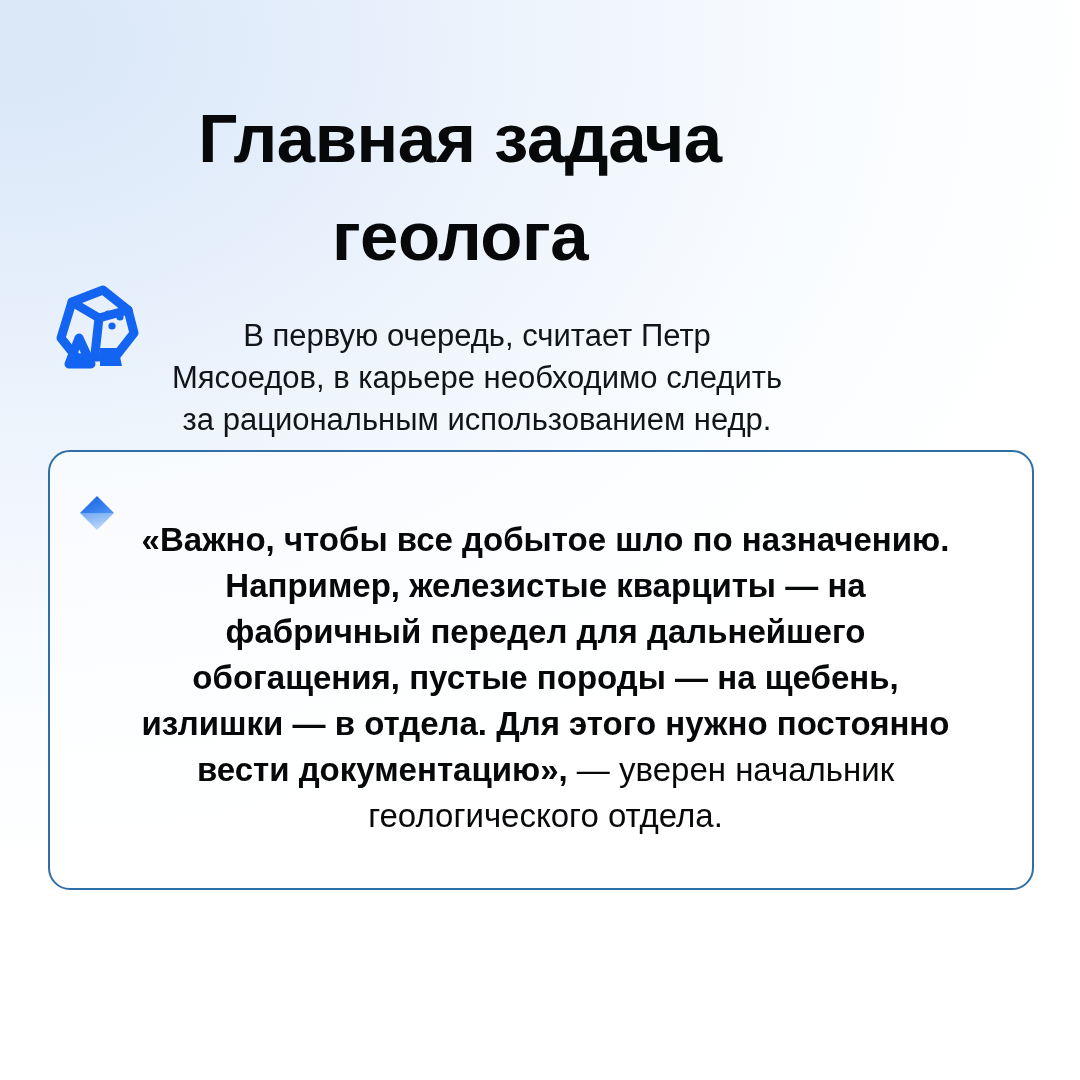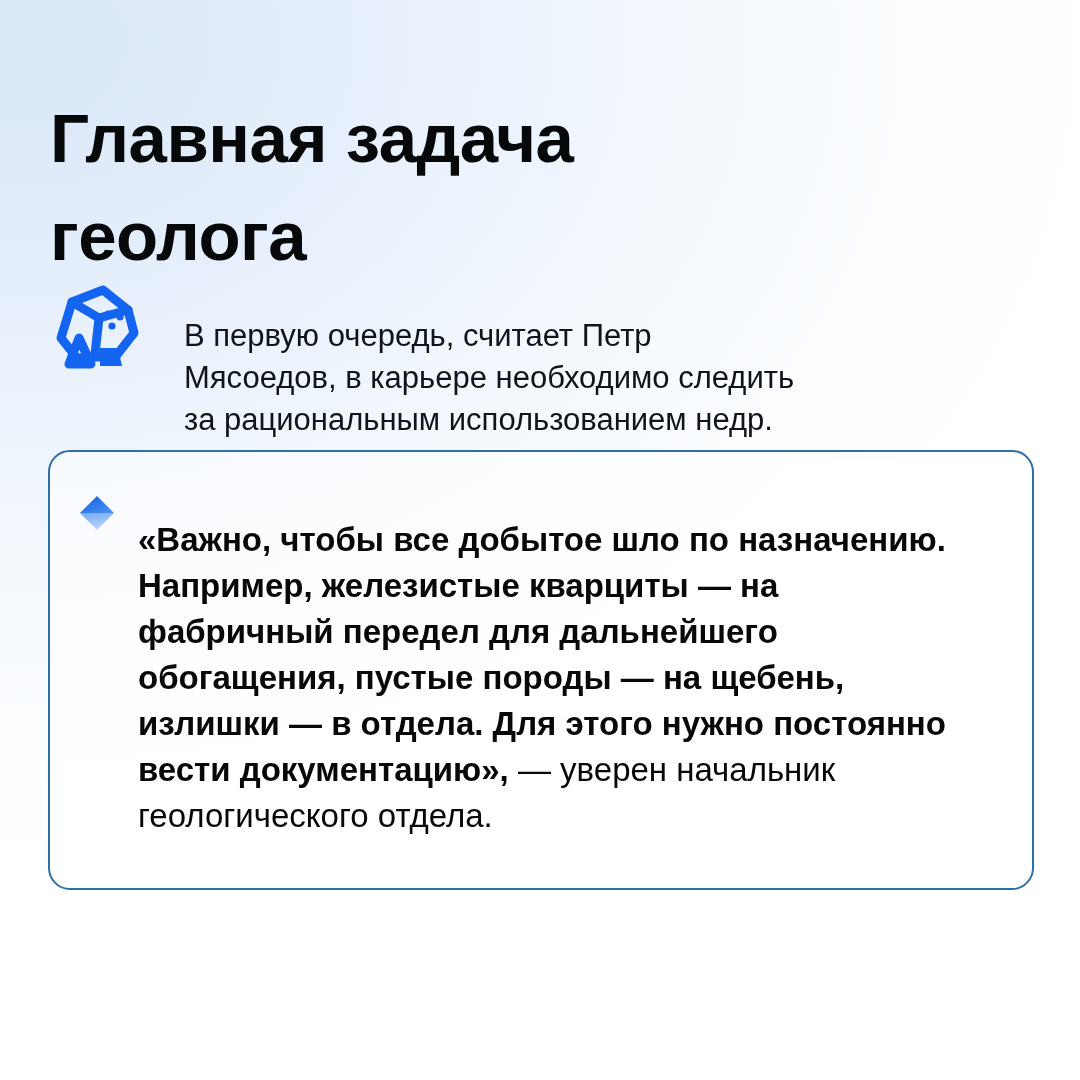--- a/index.html
+++ b/index.html
@@ -16,20 +16,21 @@
   }
 
   .slide {
     position: relative;
     width: 1080px;
     height: 1080px;
     box-sizing: border-box;
     background:
       radial-gradient(125% 95% at 2% 4%, #d9e7f7 0%, #e4eefb 22%, #f2f7fd 46%, #fbfdff 66%, #ffffff 82%),
       linear-gradient(160deg, #e7f0fb 0%, #f6fafe 34%, #ffffff 62%, #ffffff 100%);
+    text-align: center;
   }
 
   
   .title {
     position: absolute;
     left: 50px;
     top: 44px;
     width: 820px;
     font-size: 69px;
     line-height: 98px;
@@ -40,21 +41,21 @@
   }
 
   
   .intro {
     position: absolute;
     left: 50px;
     top: 280px;
     width: 900px;
     display: flex;
     align-items: flex-start;
-    gap: 36px;
+    gap: 24px;
   }
   .rock-icon {
     flex: 0 0 auto;
     width: 98px;
     height: 86px;
     margin-top: 4px;
   }
   .rock-icon svg { display: block; width: 98px; height: 86px; }
 
   .intro-text {

